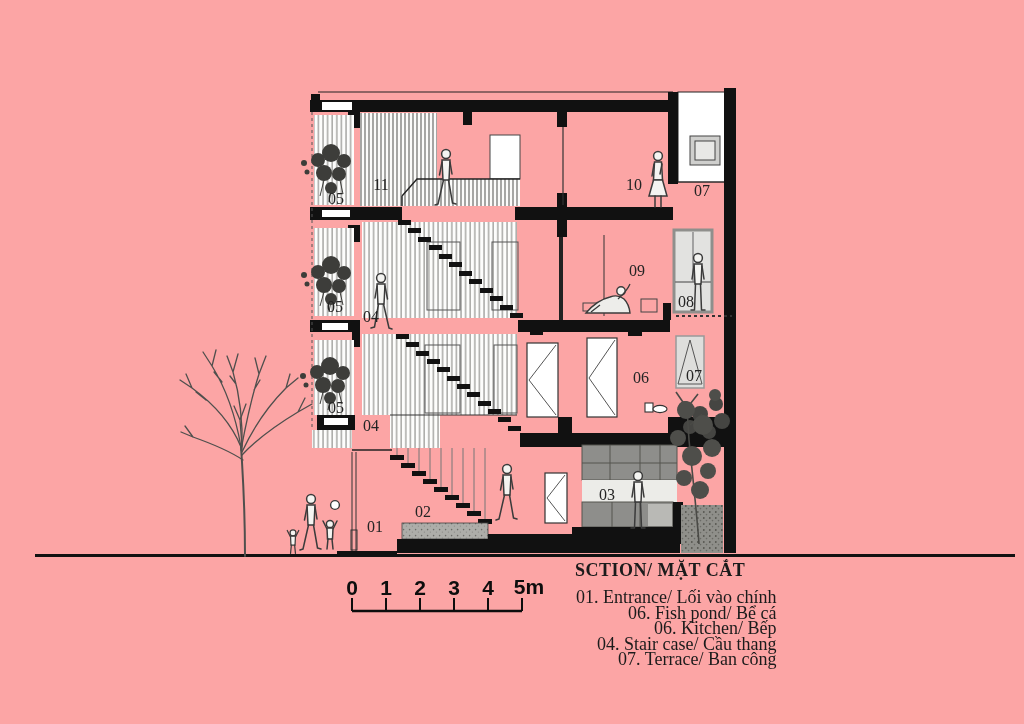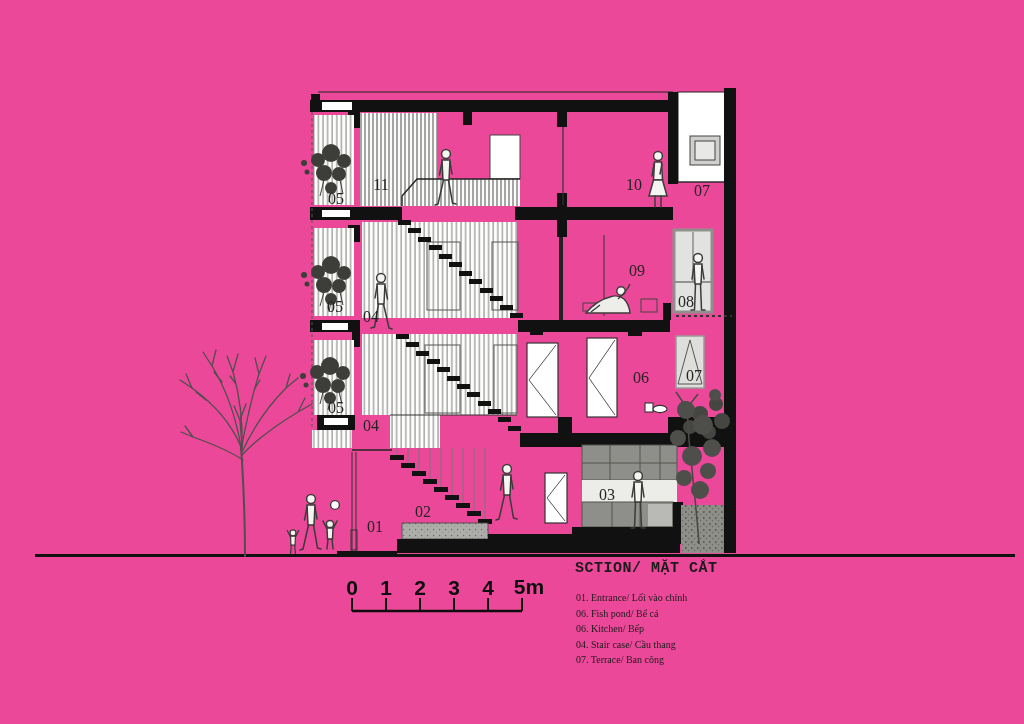--- a/index.html
+++ b/index.html
@@ -1,20 +1,20 @@
 <!DOCTYPE html>
 <html><head>
 <meta charset="utf-8">
 <style>
   html,body{margin:0;padding:0;background:#ffffff;}
-  .canvas{position:relative;width:1024px;height:724px;background:#ec4899;overflow:hidden;
+  .canvas{position:relative;width:1024px;height:724px;background:#fca5a5;overflow:hidden;
           font-family:"Liberation Serif", serif;color:#1b1b1b;}
   .abs{position:absolute;}
-  .title{font-size:15px;font-weight:bold;letter-spacing:.5px;white-space:nowrap;font-family:Liberation Mono, monospace;}
-  .legend-col{font-size:10px;line-height:15.6px;white-space:nowrap;}
+  .title{font-size:18px;font-weight:bold;letter-spacing:.5px;white-space:nowrap;}
+  .legend-col{font-size:18px;line-height:15.6px;white-space:nowrap;text-align:right;}
   .legend-col div{height:15.6px;}
   svg text.rm{font-family:"Liberation Serif", serif;font-size:16px;fill:#242424;}
   svg text.sc{font-family:"Liberation Sans", sans-serif;font-size:21px;font-weight:bold;fill:#0d0d0d;}
 </style>
 </head>
 <body>
 
 <div class="canvas">
 
 <svg class="abs" style="left:0;top:0" width="1024" height="724" viewBox="0 0 1024 724">

